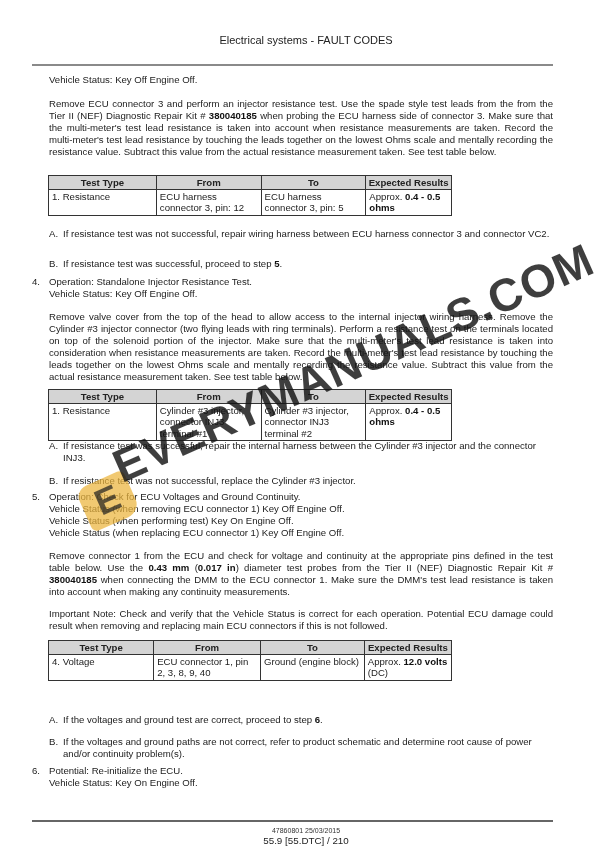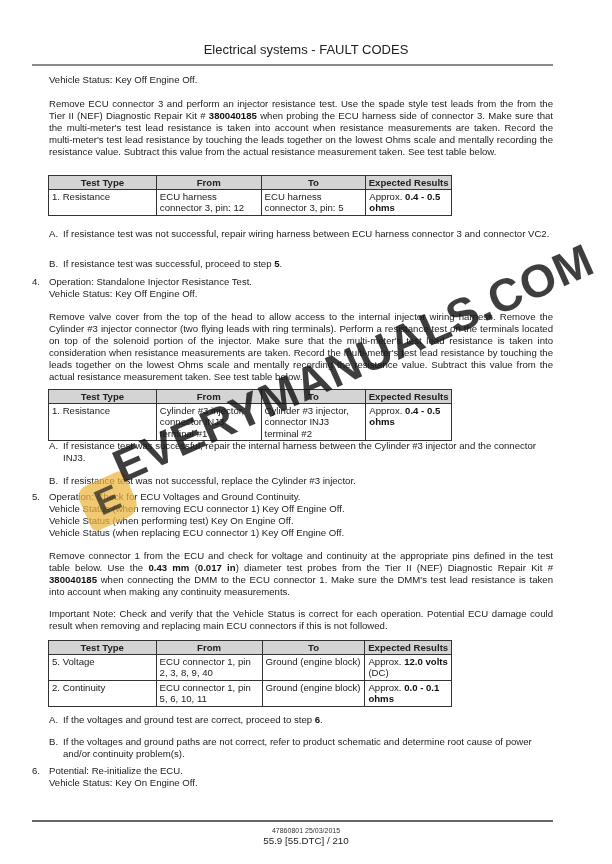--- a/index.html
+++ b/index.html
@@ -5,22 +5,22 @@
   * { box-sizing: border-box; margin: 0; padding: 0; }
   html, body { width: 612px; height: 864px; background: #ffffff; overflow: hidden; }
   body {
     position: relative;
     font-family: "Liberation Sans", sans-serif;
     font-size: 9.6px;
     line-height: 12px;
     color: #222222;
   }
   .page-header {
-    position: absolute; top: 44px; left: 0; width: 612px;
-    text-align: center; font-size: 13px; color: #222;
+    position: absolute; top: 34px; left: 0; width: 612px;
+    text-align: center; font-size: 11px; color: #222;
   }
   .header-rule {
     position: absolute; top: 64px; left: 28px; width: 447px;
     height: 2px; background: #8a8a8a;
   }
   .abs { position: absolute; }
   p.para { text-align: justify; }
   .step-num { position: absolute; left: 32px; }
   .sub-item { position: absolute; left: 49px; width: 504px; }
   .sub-item .lbl { position: absolute; left: 0; }
@@ -168,31 +168,25 @@
   <thead>
     <tr>
       <th>Test Type</th>
       <th>From</th>
       <th>To</th>
       <th>Expected Results</th>
     </tr>
   </thead>
   <tbody>
     <tr>
-      <td>5. Voltage</td>
+      <td>4. Voltage</td>
       <td>ECU connector 1, pin 2, 3, 8, 9, 40</td>
       <td>Ground (engine block)</td>
       <td><span>Approx. </span><b>12.0 volts</b><span> (DC)</span></td>
     </tr>
-    <tr>
-      <td>2. Continuity</td>
-      <td>ECU connector 1, pin 5, 6, 10, 11</td>
-      <td>Ground (engine block)</td>
-      <td><span>Approx. </span><b>0.0 - 0.1 ohms</b><span></span></td>
-    </tr>
   </tbody>
 </table>
 
 <div class="sub-item" style="top:714px;">
   <span class="lbl">A.</span>
   <span class="txt"><span>If the voltages and ground test are correct, proceed to step </span><b>6</b><span>.</span></span>
 </div>
 <div class="sub-item" style="top:736px;">
   <span class="lbl">B.</span>
   <span class="txt">If the voltages and ground paths are not correct, refer to product schematic and determine root cause of power and/or continuity problem(s).</span>

